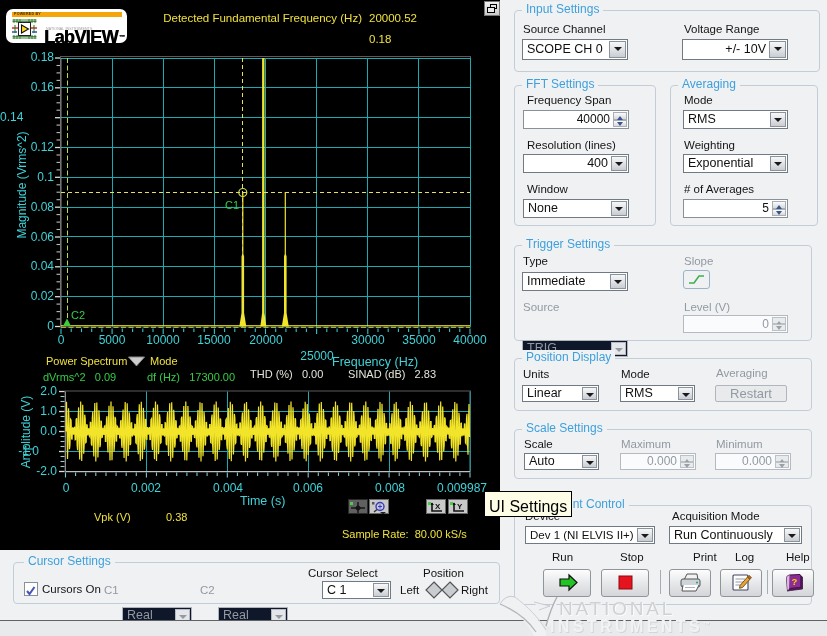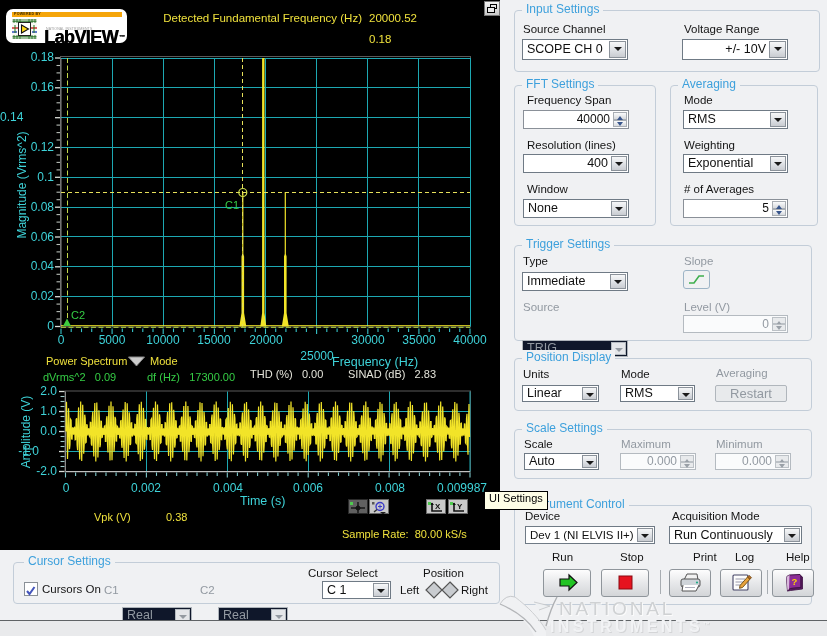--- a/index.html
+++ b/index.html
@@ -515,13 +515,13 @@
 <path d="M 63 7 C 58 16 55 25 52 36 L 56 36 C 58 26 61 16 66 8 Z" fill="#f0f1f3"></path>
 <path d="M 6 14 C 20 20 34 30 42 42" stroke="#b4b6b9" stroke-width="1.3" fill="none"></path>
 <path d="M 21 7 C 33 16 45 28 52 40" stroke="#cdcfd2" stroke-width="1" fill="none"></path>
 <path d="M 6 14 Q 12 4 21 7" stroke="#c6c8cb" stroke-width="1" fill="none"></path>
 <path d="M 63 7 C 58 16 55 25 52 36" stroke="#aeb0b3" stroke-width="1.4" fill="none"></path>
 <path d="M 40 12 L 56 16 L 45 20 Z" fill="#eef0f2"></path>
 <path d="M 40 12 L 56 16 L 45 20" stroke="#c2c4c7" stroke-width="0.8" fill="none"></path>
 </svg>
 <div class="abs" style="left:559px;top:598px;font-size:19px;font-weight:normal;color:#cfd1d3;letter-spacing:2.8px;text-shadow:1px 1px 0 #fbfbfb;">NATIONAL</div>
 <div class="abs" style="left:550px;top:618px;font-size:16px;font-weight:bold;color:#f2f3f5;letter-spacing:3.4px;text-shadow:1px 1px 0 #d4d5d7;">INSTRUMENTS<span style="font-size:7px;vertical-align:5px;letter-spacing:0;">™</span></div>
-<div class="abs" style="left:484px;top:491px;height:19px;background:#fefee6;border:1px solid #000;font-size:11px;color:#000;line-height:13px;padding:0 4px;z-index:9;white-space:nowrap;">UI Settings</div>
+<div class="abs" style="left:484px;top:491px;height:26px;background:#fefee6;border:1px solid #000;font-size:16px;color:#000;line-height:13px;padding:8px 4px;z-index:9;white-space:nowrap;">UI Settings</div>
 </div>
 </body></html>

